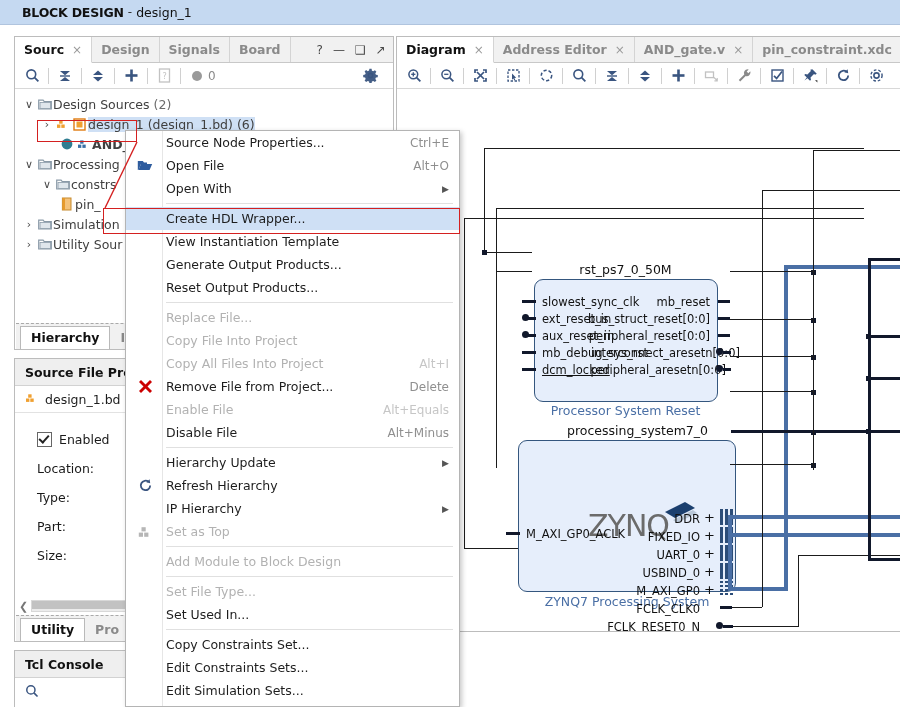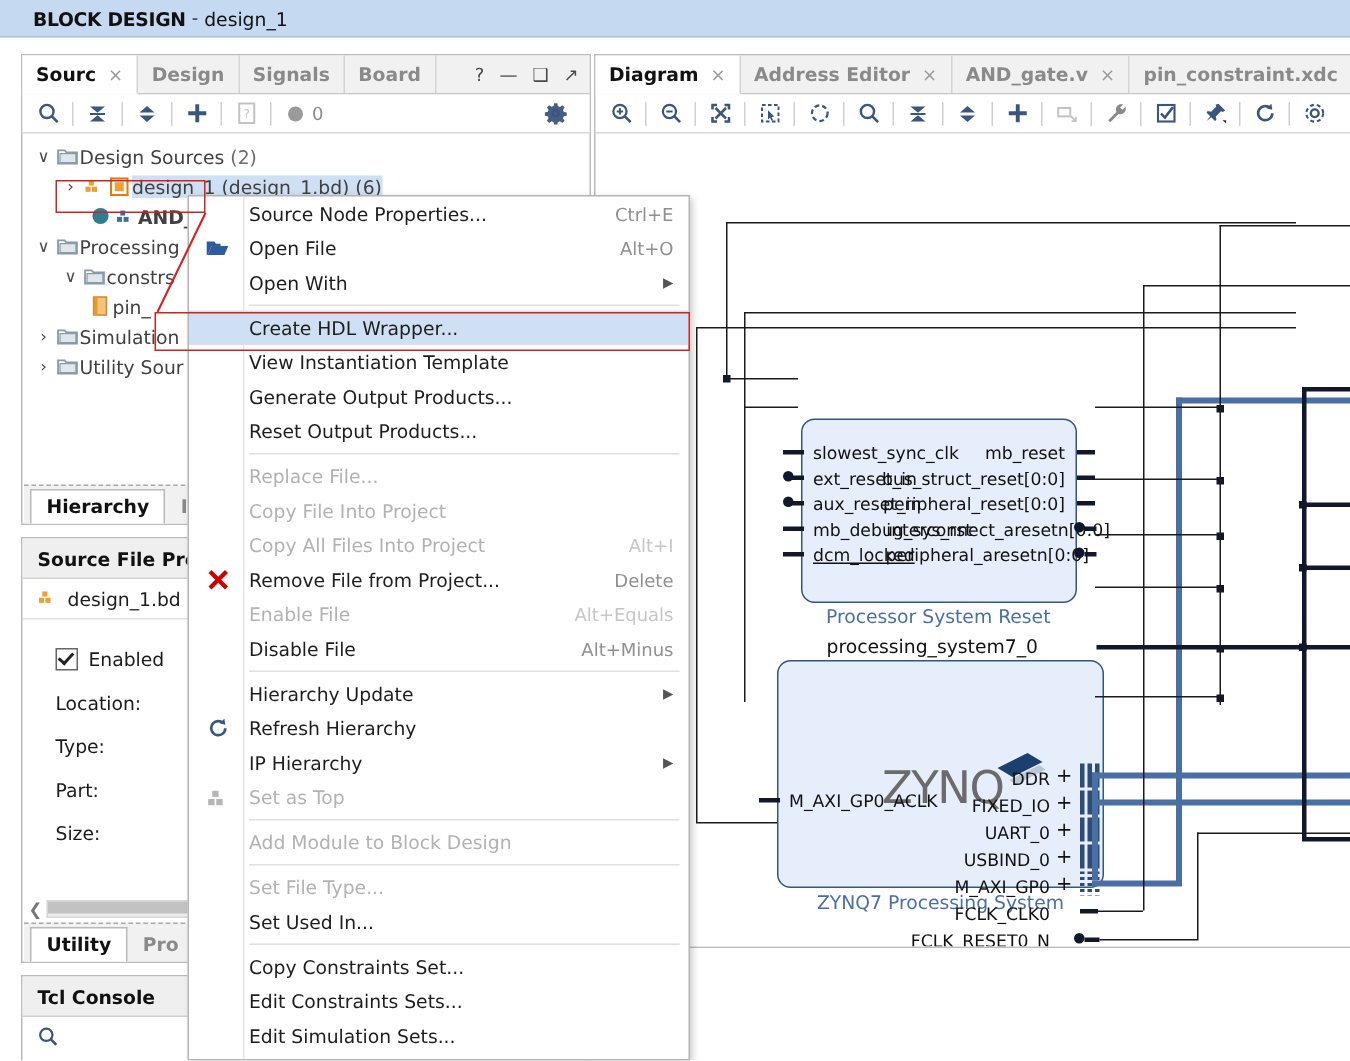--- a/index.html
+++ b/index.html
@@ -533,20 +533,21 @@
     <div class="wireV" style="left:98px;top:118px;height:260px;"></div>
     <div class="wireV" style="left:66px;top:128px;height:330px;"></div>
     <div class="wireH" style="left:86px;top:58px;width:380px;"></div>
     <div class="wireH" style="left:86px;top:162px;width:48px;"></div>
     <div class="wireH" style="left:98px;top:118px;width:368px;"></div>
     <div class="wireH" style="left:98px;top:181px;width:36px;"></div>
     <div class="wireH" style="left:66px;top:128px;width:400px;"></div>
     <div class="wireH" style="left:66px;top:458px;width:62px;"></div>
     <div class="jdot" style="left:84px;top:160px;"></div>
 
+    <div class="blkTitle" style="left:135px;top:172px;width:185px;">rst_ps7_0_50M</div>
     <div class="blk" id="blkRst" style="left:136px;top:189px;width:184px;height:123px;"></div>
     <div class="blkSub" style="left:135px;top:313px;width:185px;">Processor System Reset</div>
 
     <div class="pinL" style="left:144px;top:205px;">slowest_sync_clk</div>
     <div class="pinL" style="left:144px;top:222px;">ext_reset_in</div>
     <div class="pinL" style="left:144px;top:239px;">aux_reset_in</div>
     <div class="pinL" style="left:144px;top:256px;">mb_debug_sys_rst</div>
     <div class="pinL" style="left:144px;top:273px;text-decoration:underline;">dcm_locked</div>
 
     <div class="stub" style="left:124px;top:210px;width:14px;"></div>
@@ -564,21 +565,21 @@
     <div class="pinR" style="left:164px;top:273px;width:164px;">peripheral_aresetn[0:0]</div>
 
     <div class="stub" style="left:320px;top:210px;width:12px;"></div>
     <div class="stub" style="left:320px;top:227px;width:12px;"></div>
     <div class="stub" style="left:320px;top:244px;width:12px;"></div>
     <div class="ibub" style="left:318px;top:258px;"></div>
     <div class="stub" style="left:325px;top:261px;width:8px;"></div>
     <div class="ibub" style="left:318px;top:275px;"></div>
     <div class="stub" style="left:325px;top:278px;width:8px;"></div>
 
-    <div class="blkTitle" style="left:116px;top:333px;width:215px;">processing_system7_0</div>
+    <div class="blkTitle" style="left:132px;top:333px;width:215px;">processing_system7_0</div>
     <div class="blk" id="blkPs" style="left:120px;top:350px;width:218px;height:152px;"></div>
     <div class="blkSub" style="left:120px;top:504px;width:218px;">ZYNQ7 Processing System</div>
 
     <div class="zynqLogo" style="left:190px;top:418px;">ZYNQ</div>
     <svg style="position:absolute;left:265px;top:412px;" width="34" height="26" viewBox="0 0 34 26">
       <path d="M2 10 L22 0 L32 6 L12 16 Z" fill="#1b3f6e"></path>
       <path d="M10 18 L30 8 L34 11 L14 21 Z" fill="#b8c6d6"></path>
     </svg>
 
     <div class="pinL" style="left:128px;top:437px;">M_AXI_GP0_ACLK</div>

